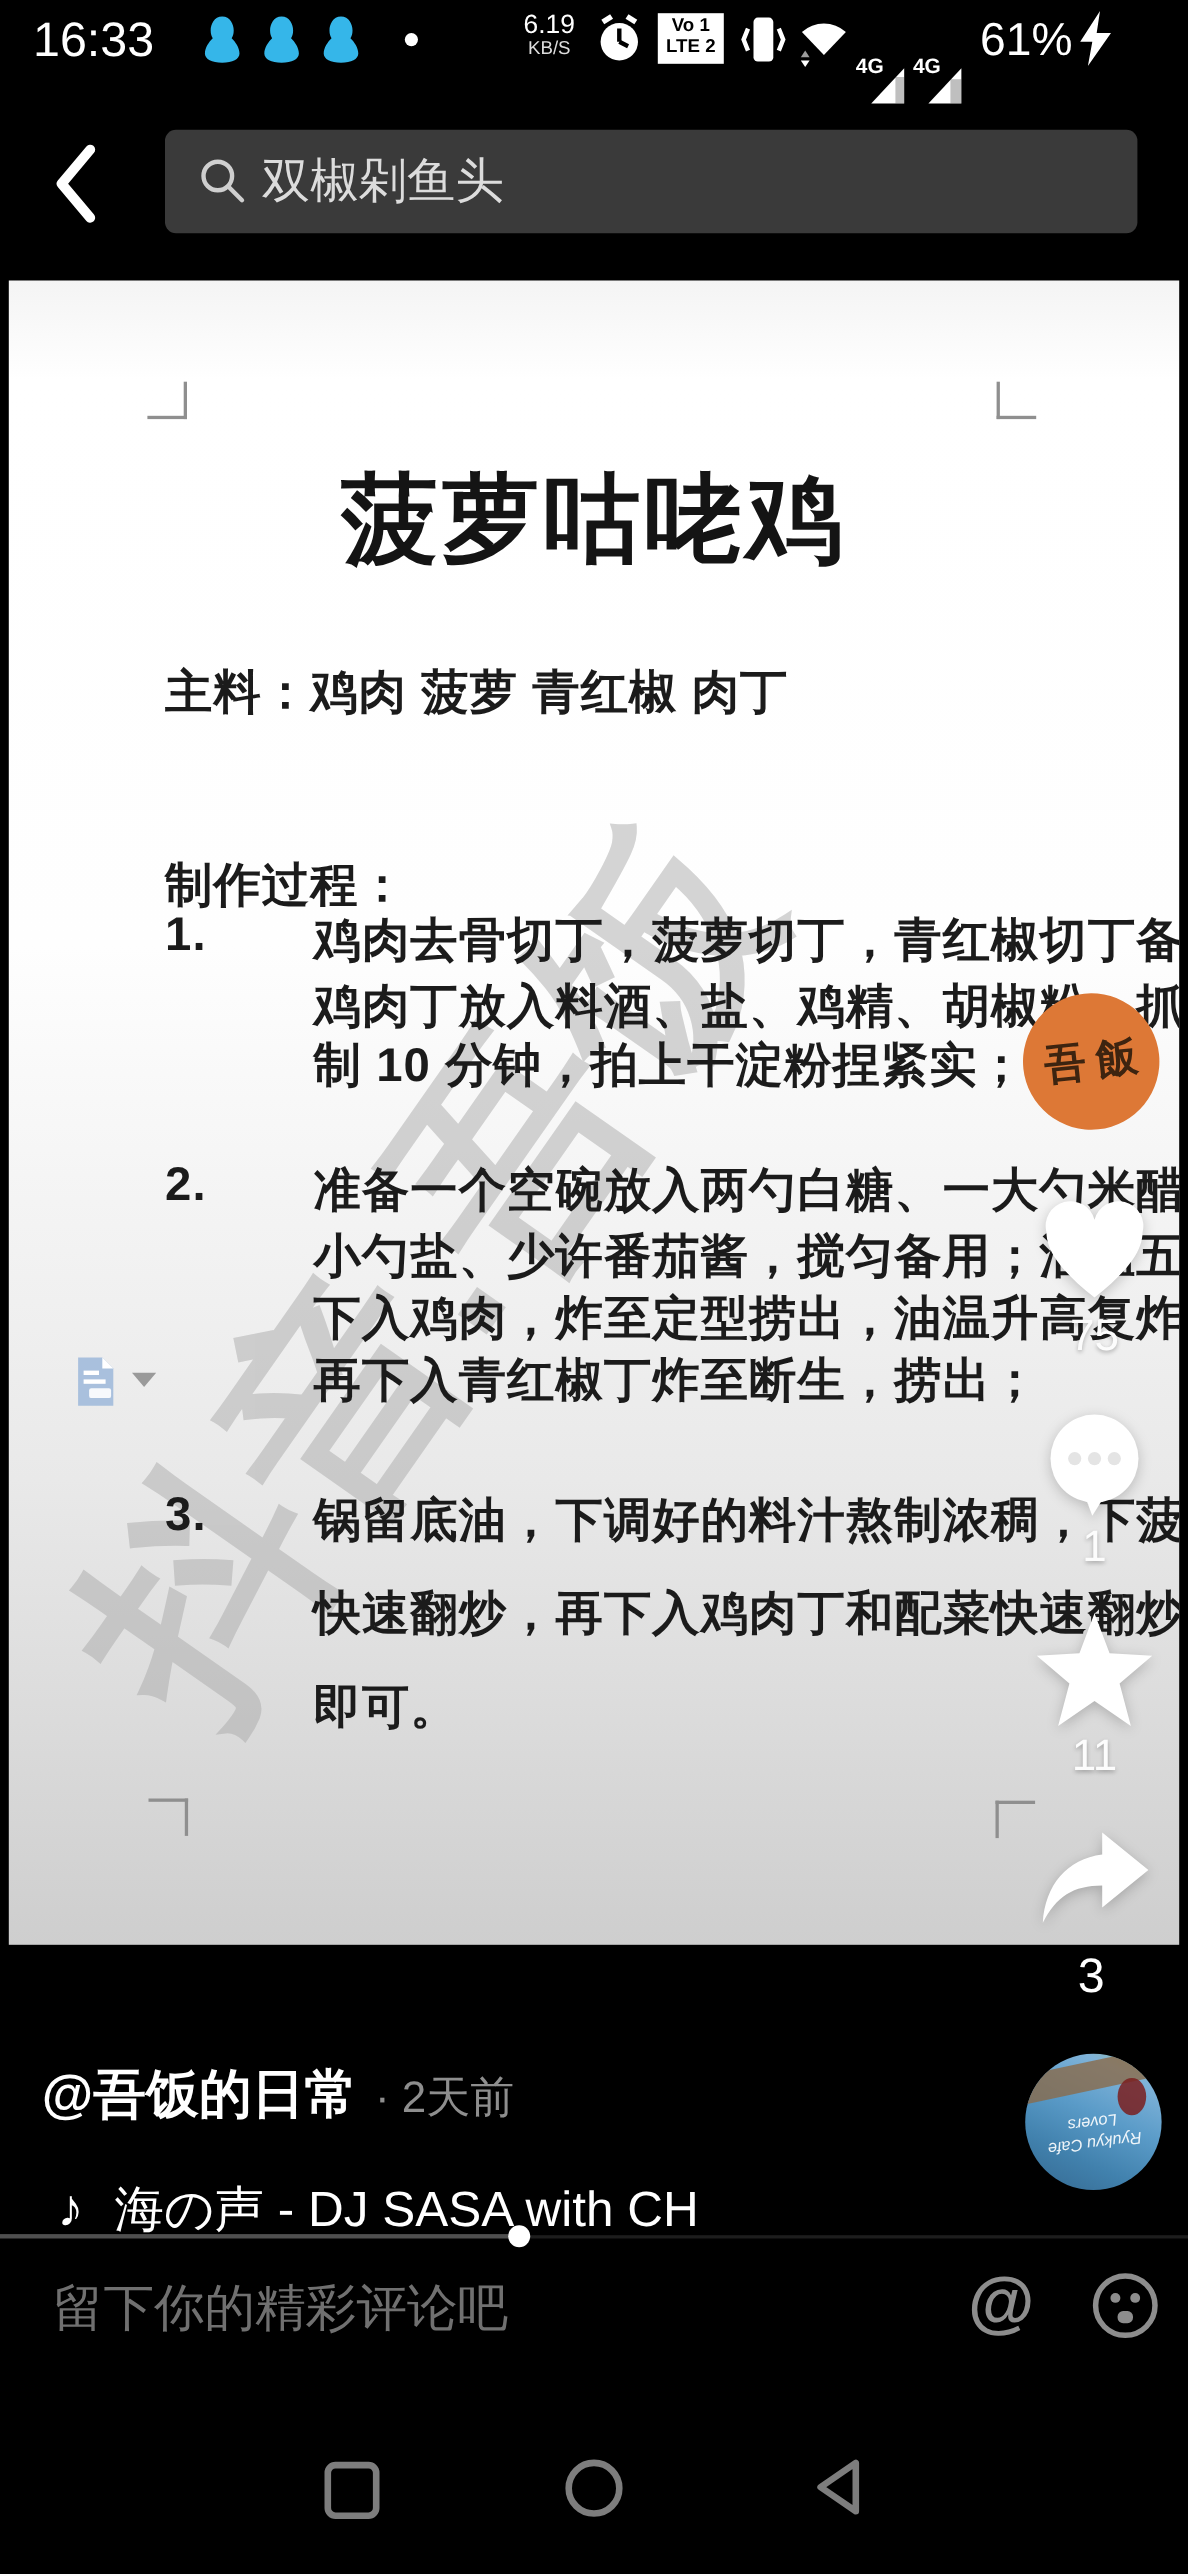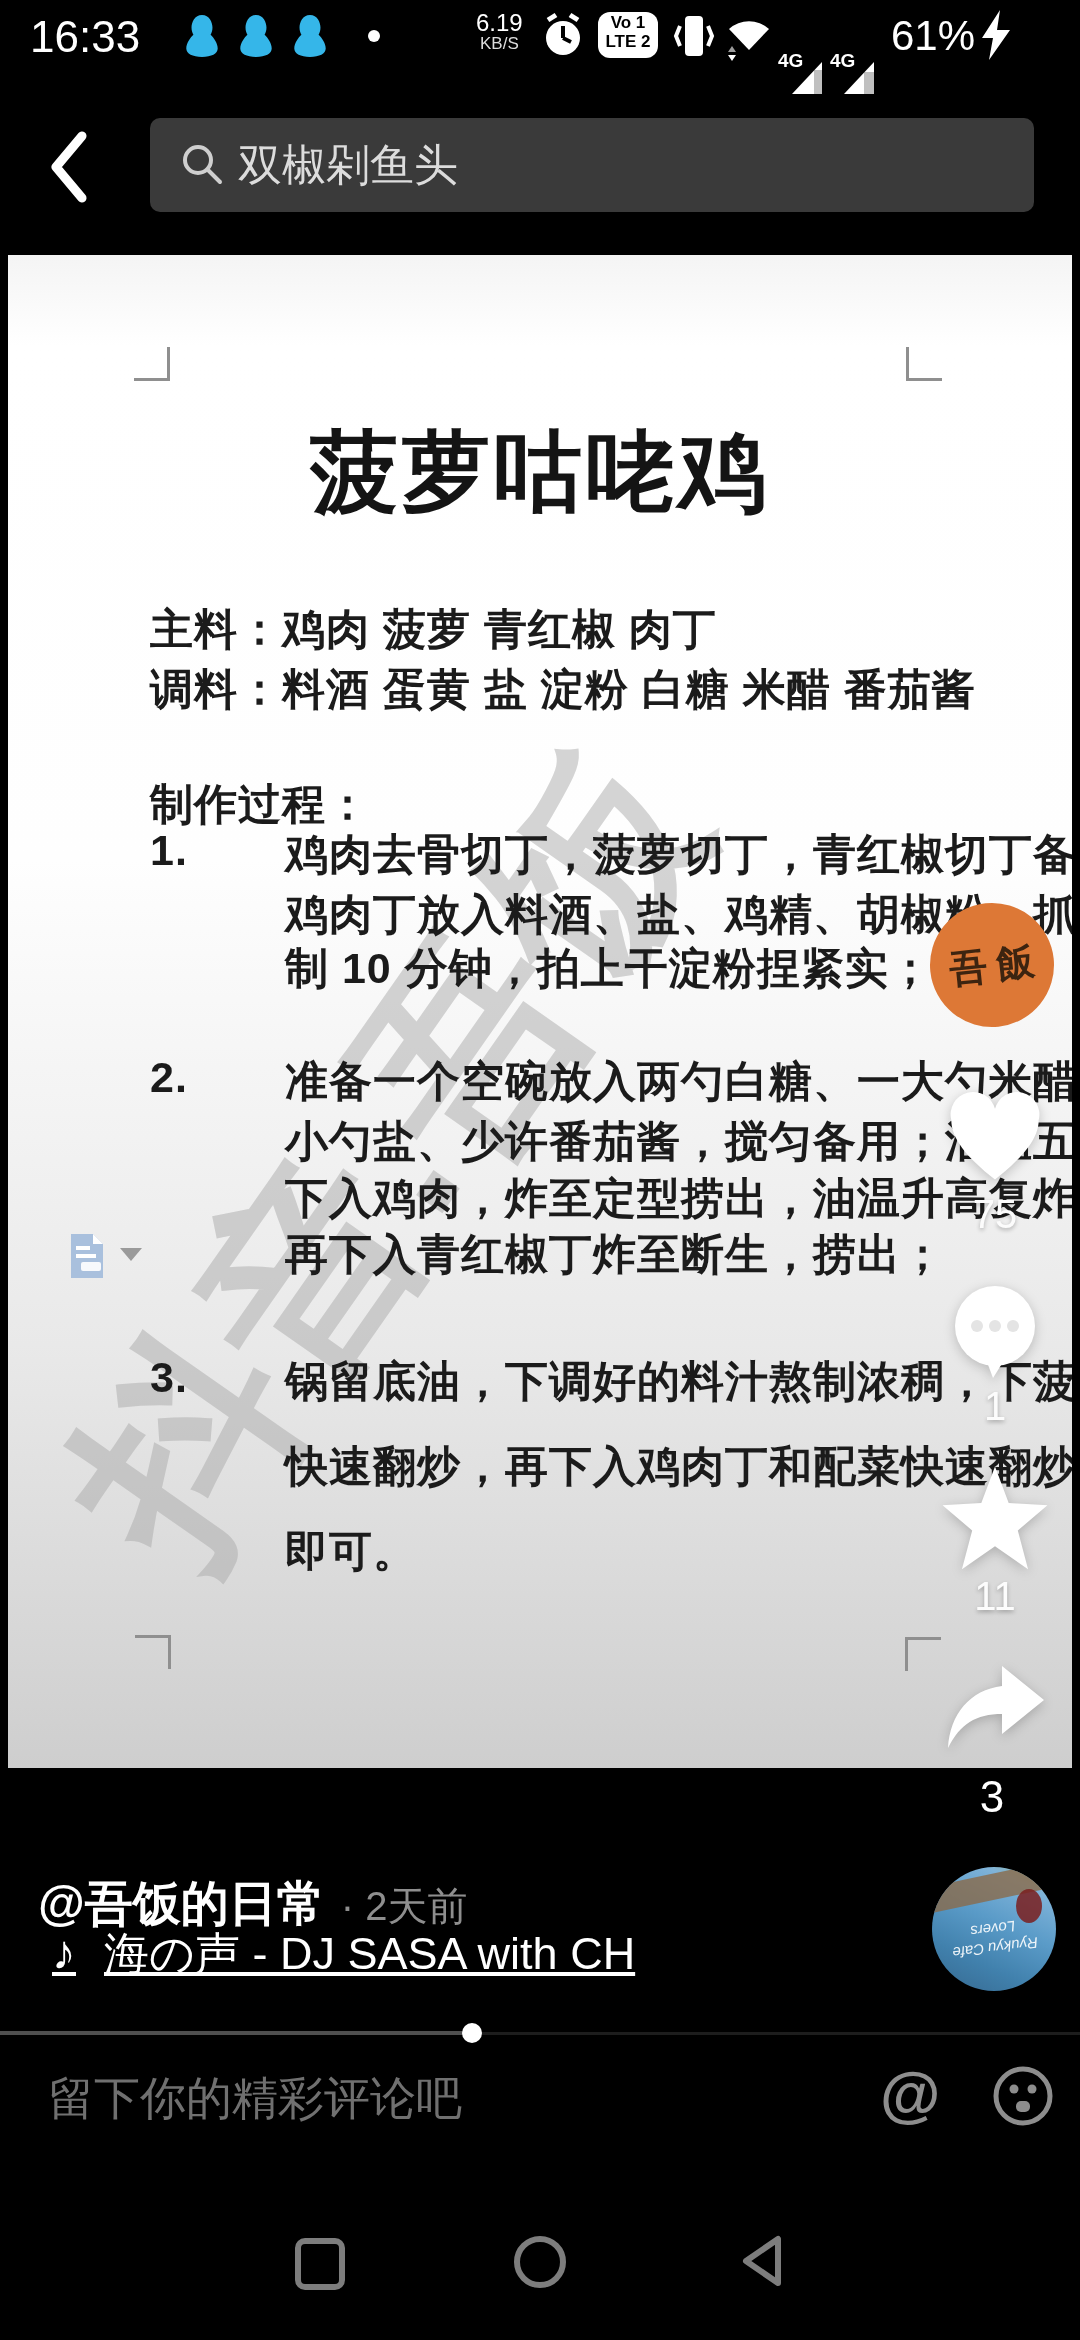--- a/index.html
+++ b/index.html
@@ -5,21 +5,21 @@
   html,body{margin:0;padding:0;background:#000;}
   .root{position:relative;width:1080px;height:2340px;background:#000;overflow:hidden;
         font-family:"Liberation Sans",sans-serif;-webkit-font-smoothing:antialiased;}
   .abs{position:absolute;}
   
   .time{left:30px;top:12px;font-size:44px;color:#fff;text-align:right;}
   .sb-icon{top:14px;}
   .sb-dot{left:368px;top:30px;width:12px;height:12px;border-radius:50%;background:#fff;}
   .kbs{left:476px;top:10px;color:#fff;text-align:center;line-height:1.05;}
   .kbs .l1{font-size:24px;} .kbs .l2{font-size:17px;color:#ddd;}
-  .volte{left:598px;top:12px;width:60px;height:46px;background:#fff;border-radius:12px;
+  .volte{left:598px;top:12px;width:60px;height:46px;background:#fff;border-radius:0;
          color:#000;font-weight:bold;text-align:center;line-height:1.1;font-size:17px;padding-top:2px;box-sizing:border-box;}
   .pct{left:891px;top:12px;font-size:42px;color:#fff;}
   .sig{position:absolute;width:50px;height:48px;margin-top:40px;}
   .sig .g4{position:absolute;left:0;top:0;font-size:19px;font-weight:bold;color:#fff;}
   
   .search-box{left:150px;top:118px;width:884px;height:94px;background:#3a3a3a;border-radius:10px;}
   .search-text{left:238px;top:118px;height:94px;line-height:94px;font-size:44px;color:#dcdcdc;white-space:nowrap;}
   
   .doc{left:8px;top:255px;width:1064px;height:1513px;overflow:hidden;
        background:linear-gradient(180deg,#f4f4f4 0%,#ffffff 6%,#fefefe 40%,#e9e9e9 72%,#cecece 100%);}
@@ -40,21 +40,21 @@
           display:flex;align-items:center;justify-content:center;text-align:center;
           font-family:"Liberation Serif",serif;font-weight:bold;font-size:38px;line-height:.95;
           color:#3d2410;transform:rotate(-6deg);}
   .rail-ic{filter:drop-shadow(0 3px 6px rgba(0,0,0,.20));}
   .rail-count{position:absolute;width:160px;text-align:center;font-size:40px;color:#fcfcfc;
               text-shadow:0 2px 4px rgba(0,0,0,.28);}
   .share-count{position:absolute;width:160px;text-align:center;font-size:44px;color:#fff;}
   
   .uname{left:38px;top:1872px;font-size:48px;font-weight:bold;color:#fff;white-space:nowrap;text-align:right;}
   .uname .ago{font-weight:normal;font-size:40px;color:#8e8e8e;margin-left:16px;}
-  .music{left:52px;top:1924px;font-size:45px;color:#fff;white-space:nowrap;text-decoration:underline;}
+  .music{left:52px;top:1979px;font-size:45px;color:#fff;white-space:nowrap;}
   .music .note{font-size:48px;margin-right:28px;}
   .album{left:932px;top:1867px;width:124px;height:124px;border-radius:50%;overflow:hidden;
          background:linear-gradient(205deg,#9bb98c 0%,#7fb3d9 18%,#5a9bc8 45%,#4181ad 72%,#35688f 100%);}
   .album .strip{position:absolute;left:-10px;top:6px;width:150px;height:26px;background:#8a6a4a;opacity:.8;transform:rotate(-12deg);}
   .album .blob{position:absolute;right:14px;top:22px;width:26px;height:34px;border-radius:50%;background:#7a1f1f;opacity:.85;}
   .album .atx{position:absolute;left:6px;top:52px;width:112px;text-align:center;color:rgba(255,255,255,.9);
               font-size:15px;line-height:1.25;transform:rotate(173deg);font-style:italic;}
   .pbar-l{left:0;top:2031px;width:468px;height:4px;background:#4f4f4f;}
   .pbar-r{left:478px;top:2032px;width:602px;height:3px;background:#1d1d1d;}
   .pbar-dot{left:462px;top:2023px;width:20px;height:20px;border-radius:50%;background:#fff;}
@@ -165,21 +165,20 @@
     <div class="abs wm">抖音.吾饭</div>
 
     <div class="mark tl" style="left:126px;top:92px"></div>
     <div class="mark tr" style="left:898px;top:92px"></div>
     <div class="mark bl" style="left:127px;top:1380px"></div>
     <div class="mark br" style="left:897px;top:1382px"></div>
 
     <div class="abs doc-title">菠萝咕咾鸡</div>
 
     <div class="doc-line" style="left:142px;top:346px">主料：鸡肉 菠萝 青红椒 肉丁</div>
-    <div class="doc-line" style="left:142px;top:406px">调料：料酒 蛋黄 盐 淀粉 白糖 米醋 番茄酱</div>
 
     <div class="doc-line" style="left:142px;top:521px">制作过程：</div>
 
     <div class="doc-line" style="left:142px;top:571px">1.</div>
     <div class="doc-line" style="left:277px;top:571px">鸡肉去骨切丁，菠萝切丁，青红椒切丁备用；</div>
     <div class="doc-line" style="left:277px;top:631px">鸡肉丁放入料酒、盐、鸡精、胡椒粉、抓匀腌</div>
     <div class="doc-line" style="left:277px;top:685px">制 10 分钟，拍上干淀粉捏紧实；</div>
 
     <div class="doc-line" style="left:142px;top:798px">2.</div>
     <div class="doc-line" style="left:277px;top:798px">准备一个空碗放入两勺白糖、一大勺米醋、一</div>

